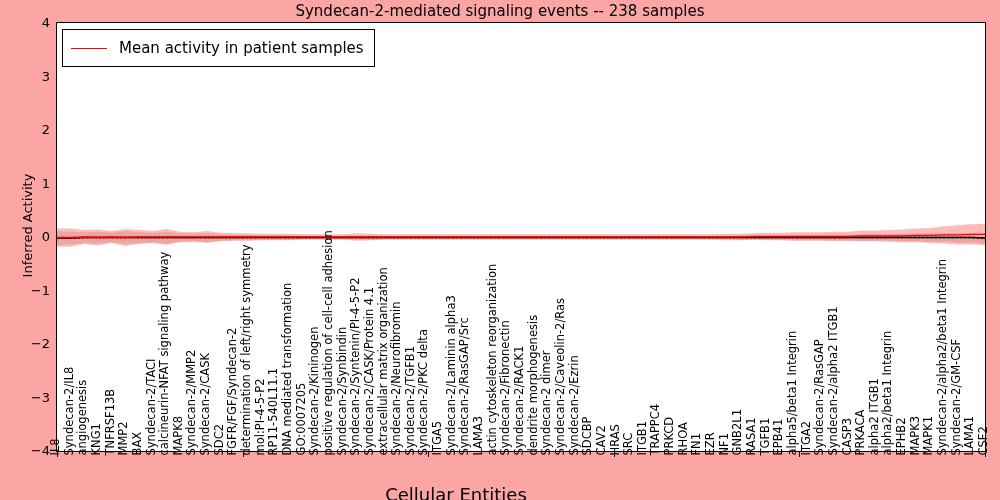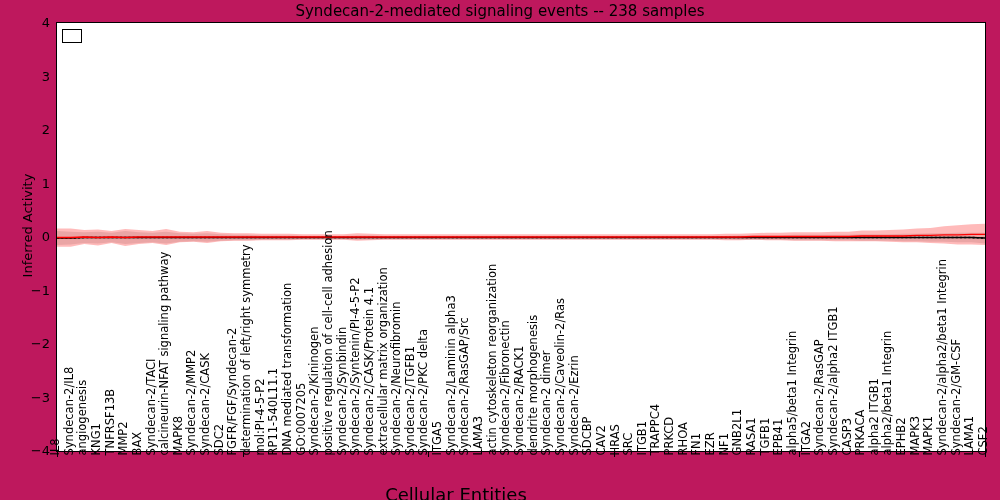--- a/index.html
+++ b/index.html
@@ -10,21 +10,21 @@
   body {
     width: 1000px;
     height: 500px;
     overflow: hidden;
     font-family: "DejaVu Sans", sans-serif;
   }
   #figure {
     position: relative;
     width: 1000px;
     height: 500px;
-    background: #be185d;
+    background: #fca5a5;
   }
   #chart-title {
     position: absolute;
     left: 0;
     top: 2px;
     width: 1000px;
     text-align: center;
     font-size: 15px;
     color: #000;
     white-space: nowrap;
@@ -264,15 +264,19 @@
       <div class="xtl" style="left: 851.118px;">EPHB2</div>
       <div class="xtl" style="left: 864.765px;">MAPK3</div>
       <div class="xtl" style="left: 878.412px;">MAPK1</div>
       <div class="xtl" style="left: 892.059px;">Syndecan-2/alpha2/beta1 Integrin</div>
       <div class="xtl" style="left: 905.706px;">Syndecan-2/GM-CSF</div>
       <div class="xtl" style="left: 919.353px;">LAMA1</div>
       <div class="xtl" style="left: 933px;">CSF2</div>
     </div>
 
   <div id="legend">
+    <div class="legend-row">
+      <span class="legend-swatch" style="border-top-color:#ff0000"></span>
+      <span class="legend-text">Mean activity in patient samples</span>
+    </div>
   </div>
 
 </div>
 
 </body></html>

